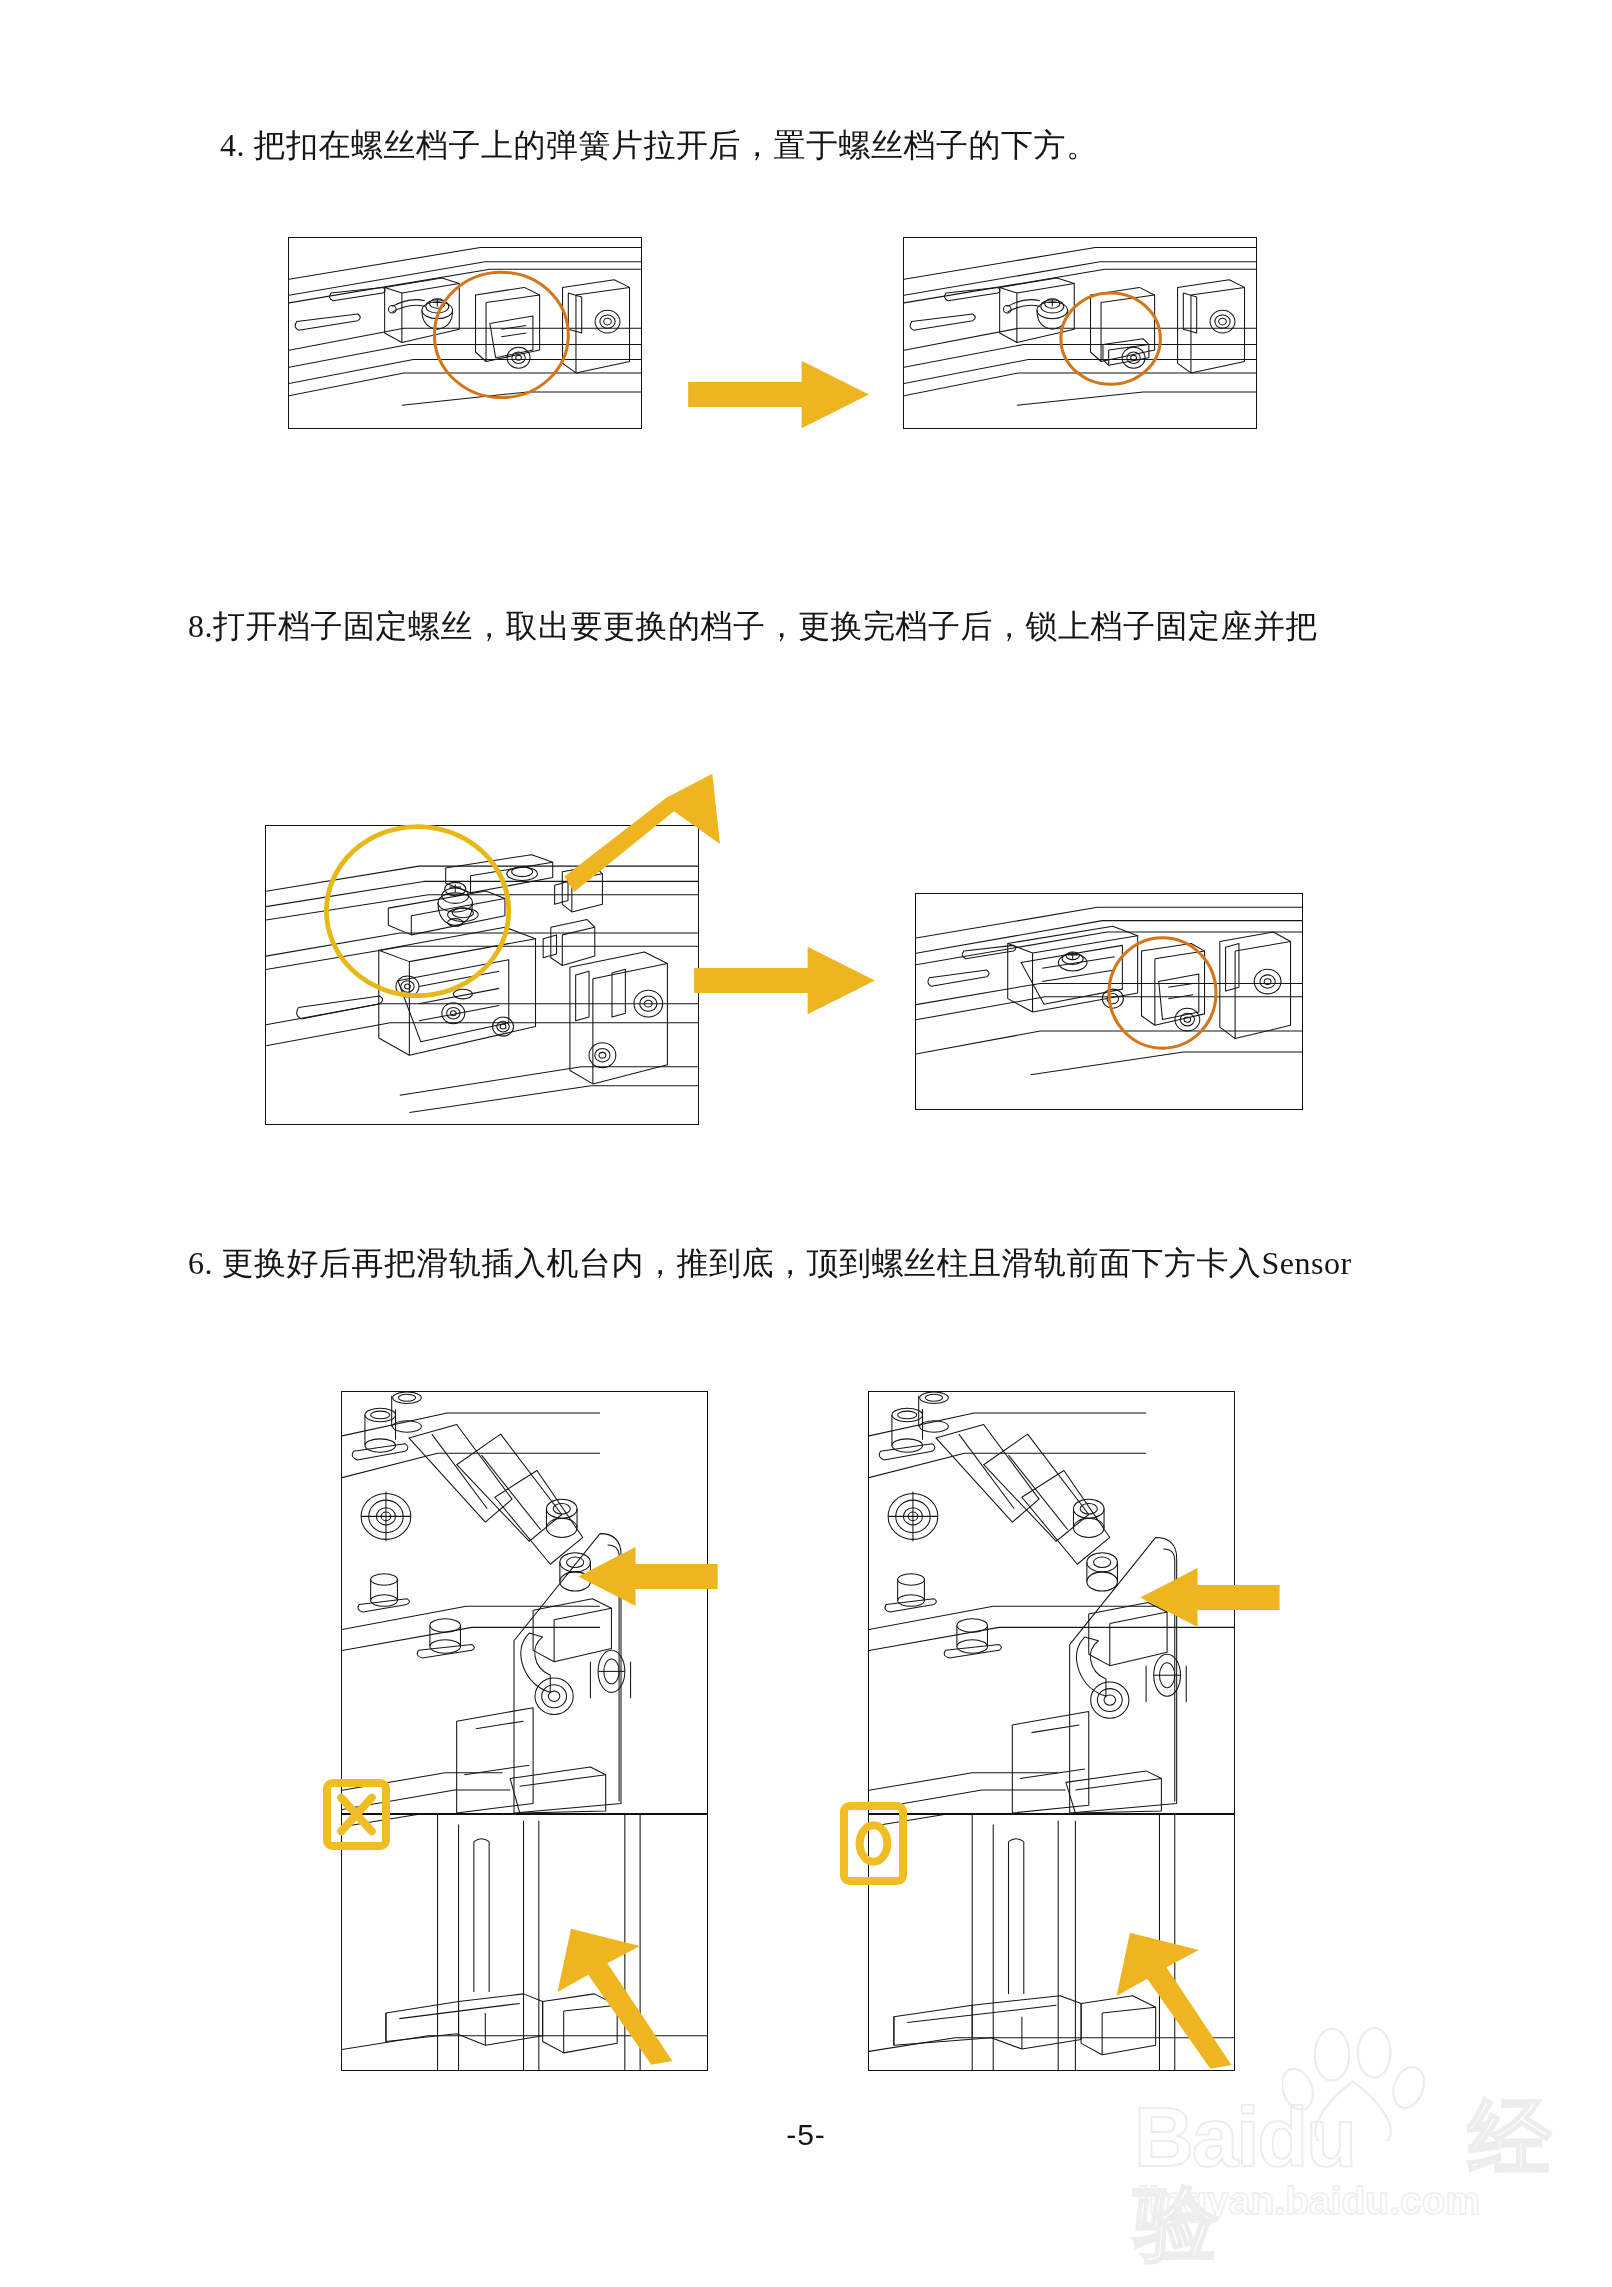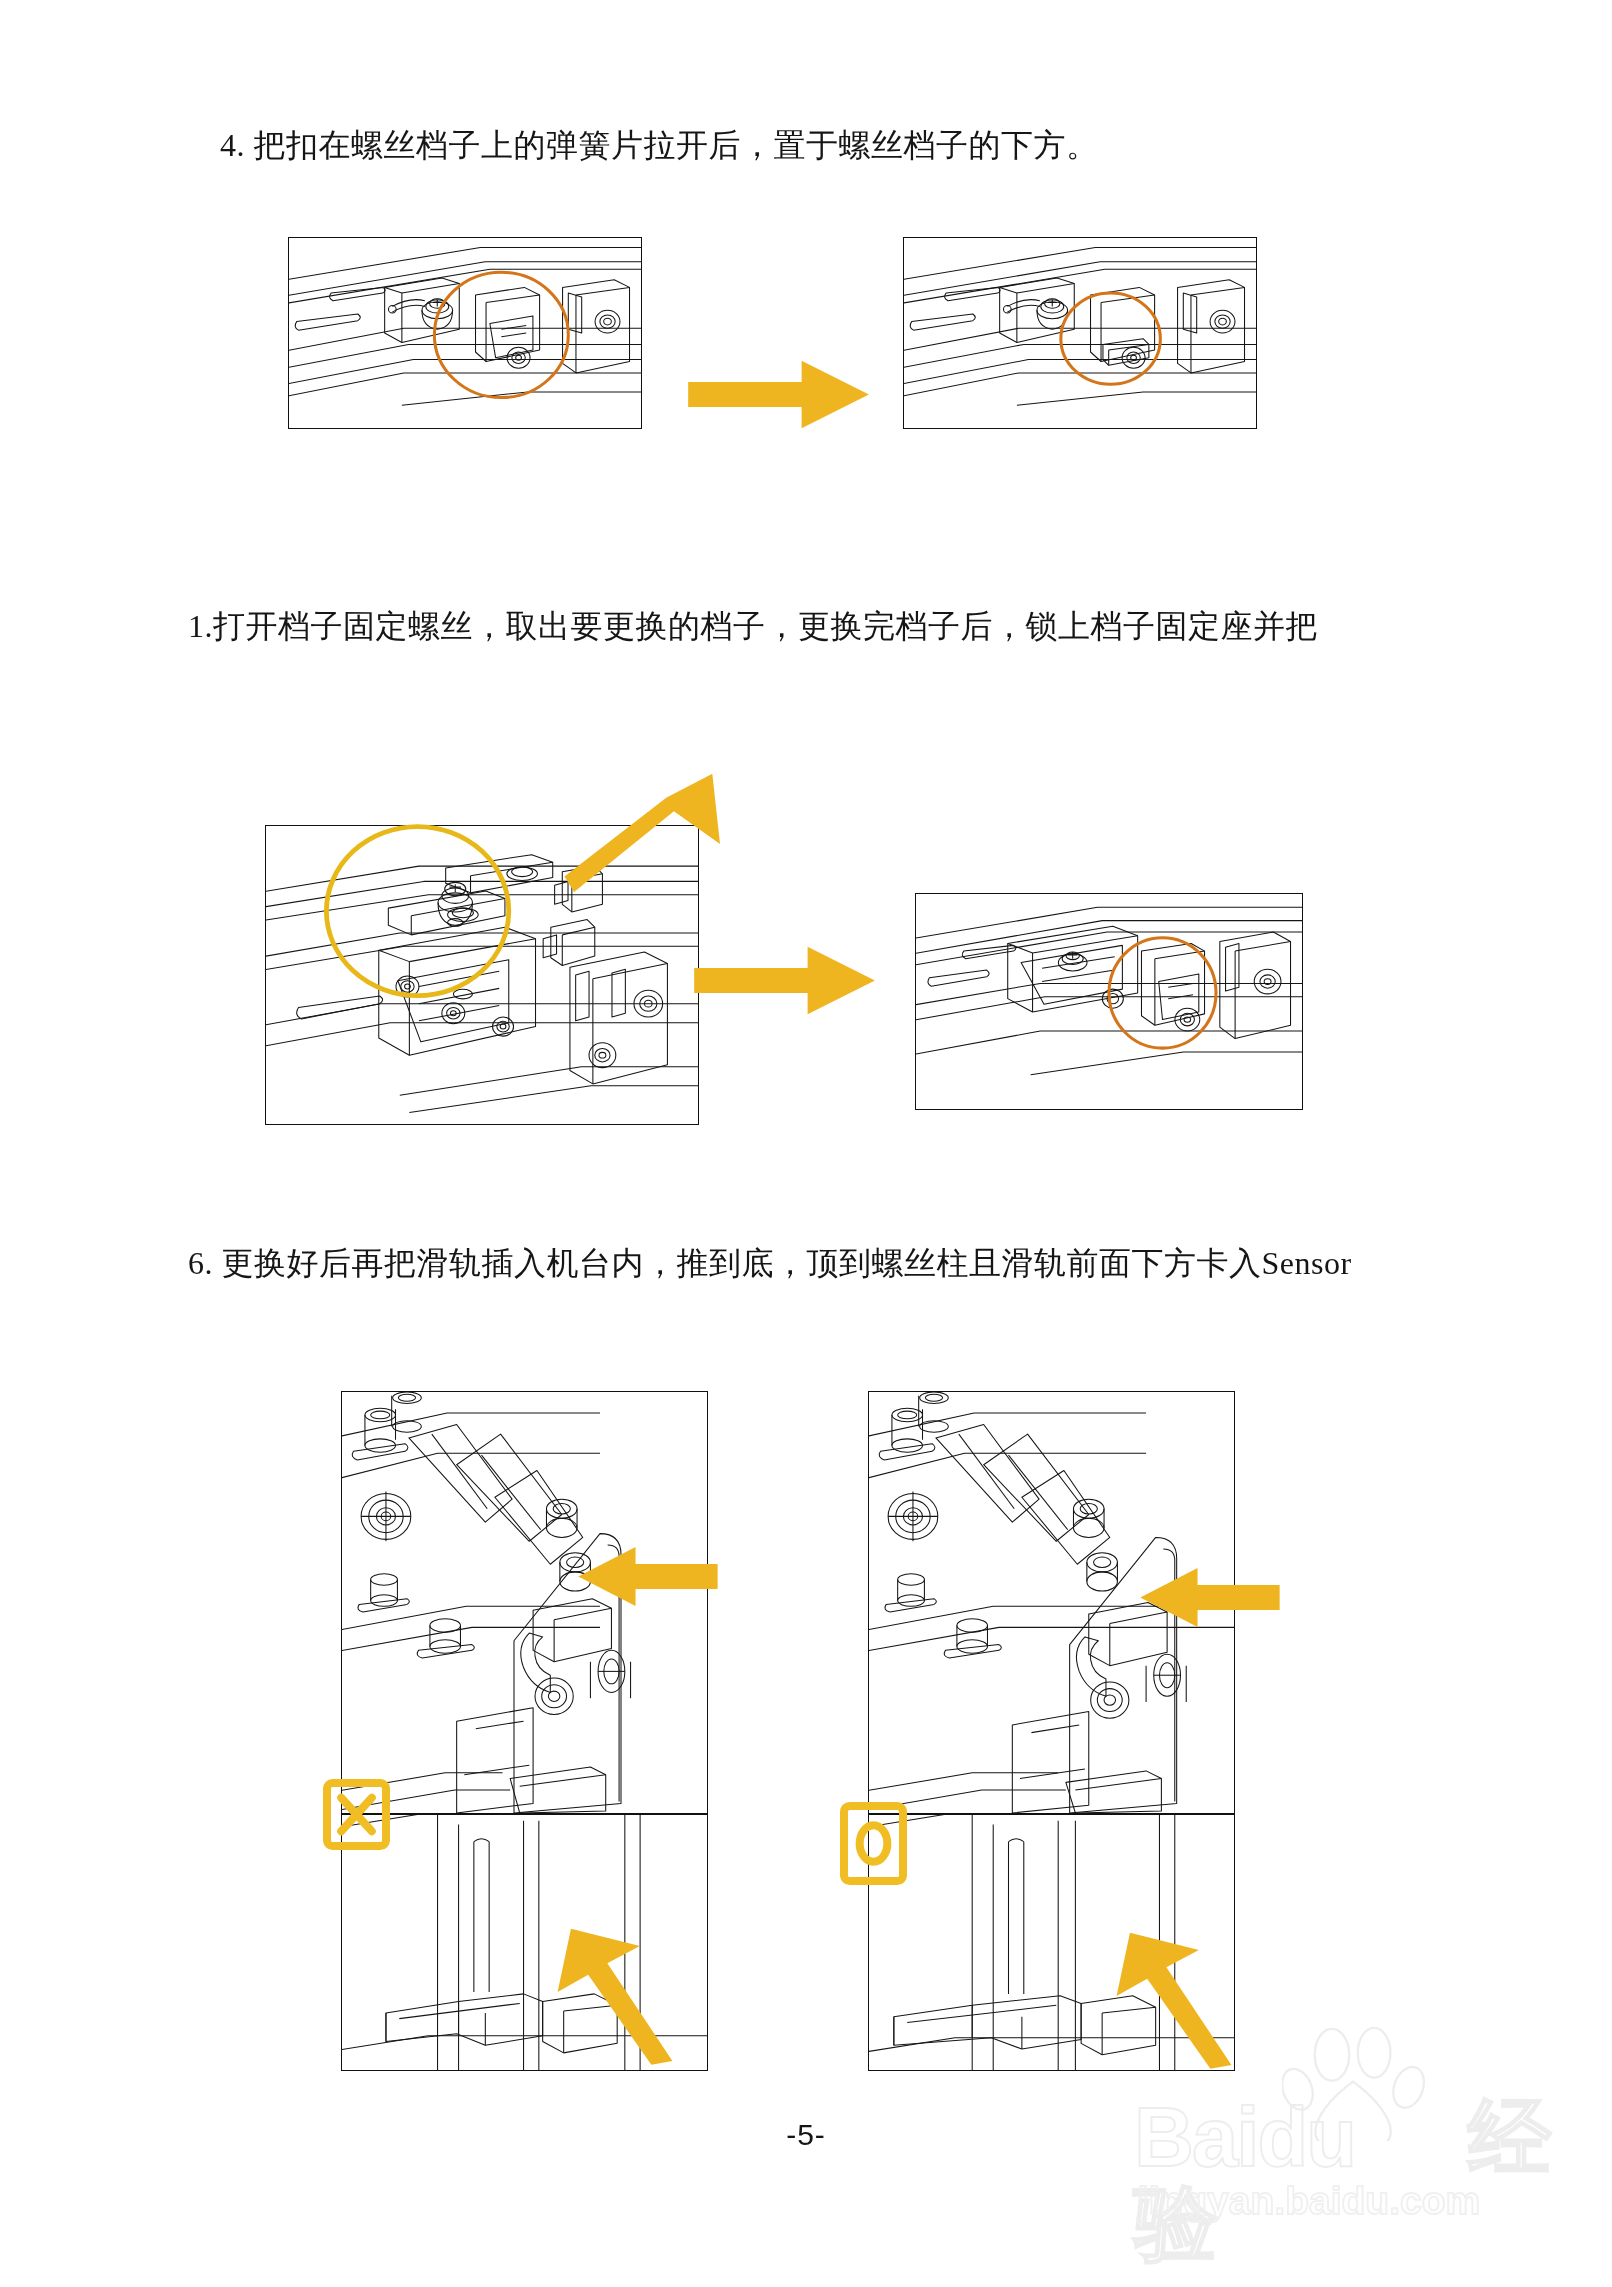--- a/index.html
+++ b/index.html
@@ -193,21 +193,21 @@
         <ellipse cx="240" cy="126" rx="7" ry="6"></ellipse>
         <ellipse cx="240" cy="126" rx="3" ry="2.6"></ellipse>
         <path d="M-10 168 L120 142 L368 142"></path>
         <path d="M118 176 L250 162 L368 162"></path>
       </g>
       <ellipse cx="216" cy="106" rx="52" ry="48" fill="none" stroke="#D4751A" stroke-width="3.2"></ellipse>
     </svg>
   </div>
 
   <div class="step-text" style="left:188px; top:591px;">
-    <span class="indent">1.打开档子固定螺丝，取出要更换的档子，更换完档子后，锁上档子固定座并把</span>
+    <span class="indent">8.打开档子固定螺丝，取出要更换的档子，更换完档子后，锁上档子固定座并把</span>
   </div>
 
   <div style="position:absolute; left:240px; top:769px; width:480px; height:384px;">
     <div class="figframe" style="left:25px; top:56px; width:434px; height:300px; position:absolute;">
       <svg viewBox="0 0 452 312" preserveAspectRatio="none">
         <g fill="none" stroke="#151515" stroke-width="1.1" stroke-linejoin="round">
 
           <path d="M-10 70 L160 42 L452 42"></path>
           <path d="M-10 86 L165 58 L452 58"></path>
           <path d="M-10 100 L170 72 L452 72"></path>

